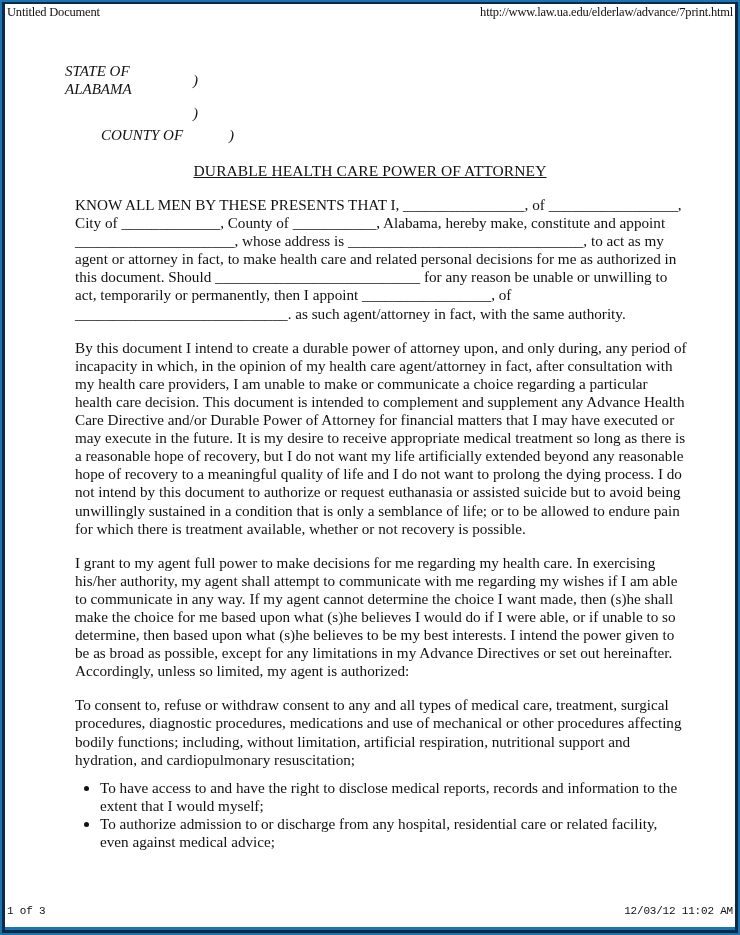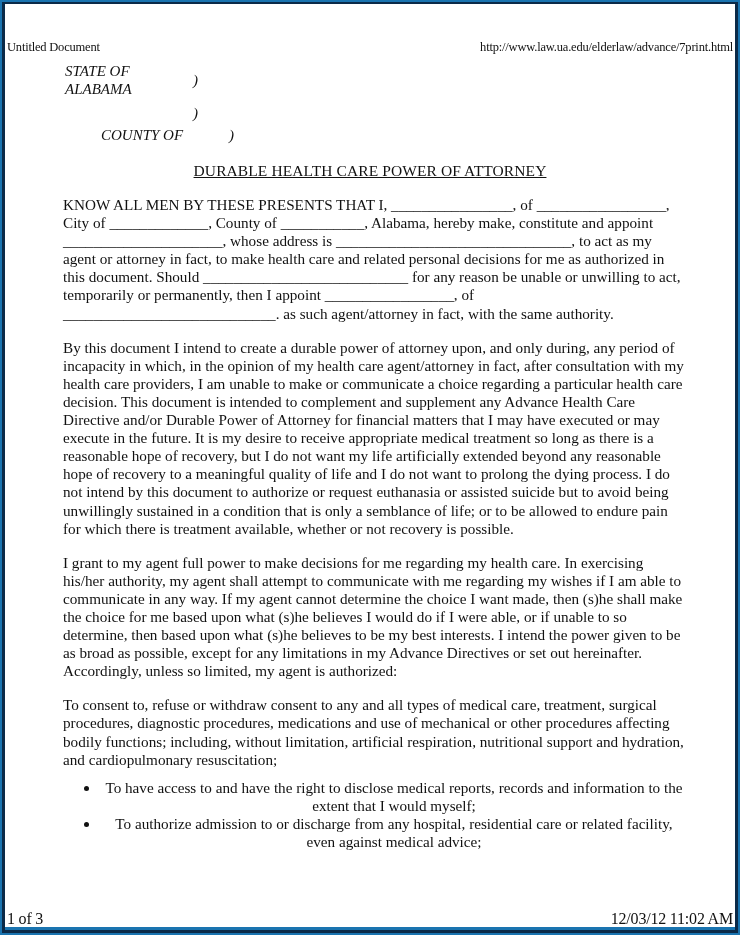--- a/index.html
+++ b/index.html
@@ -47,32 +47,32 @@
     .print-header {
       position: absolute;
       top: 0px;
       left: 2px;
       right: 2px;
       font-size: 12.5px;
       line-height: 16px;
       display: flex;
       justify-content: space-between;
       letter-spacing: -0.2px;
-      margin-top: 35px;
     }
     .print-footer {
       position: absolute;
-      bottom: 0px;
+      bottom: 8px;
       left: 2px;
       right: 2px;
-      font-size: 16px;
+      font-size: 11px;
       line-height: 16px;
       display: flex;
       justify-content: space-between;
       letter-spacing: -0.2px;
+      font-family: Liberation Mono, monospace;
     }
     .caption {
       position: absolute;
       left: 60px;
       top: 58px;
       font-size: 15px;
       line-height: 18px;
       font-style: italic;
     }
     .caption-row {
@@ -98,31 +98,30 @@
     }
     .body-text {
       position: absolute;
       left: 58px;
       width: 625px;
       top: 192px;
       font-size: 15.2px;
       line-height: 18.1px;
     }
     .body-text p {
-      margin: 0 0 16px 0;
+      margin: 0 0 16px 12px;
     }
     .body-text ul {
       margin: 0;
       padding-left: 37px;
       list-style: disc;
     }
     .body-text ul li {
       margin: 0;
       padding-left: 0;
-      text-align: center;
     }
   </style>
 </head>
 <body>
 
 <div class="frame">
   <div class="frame-inner">
     <div class="frame-inner2">
       <div class="page">
 

